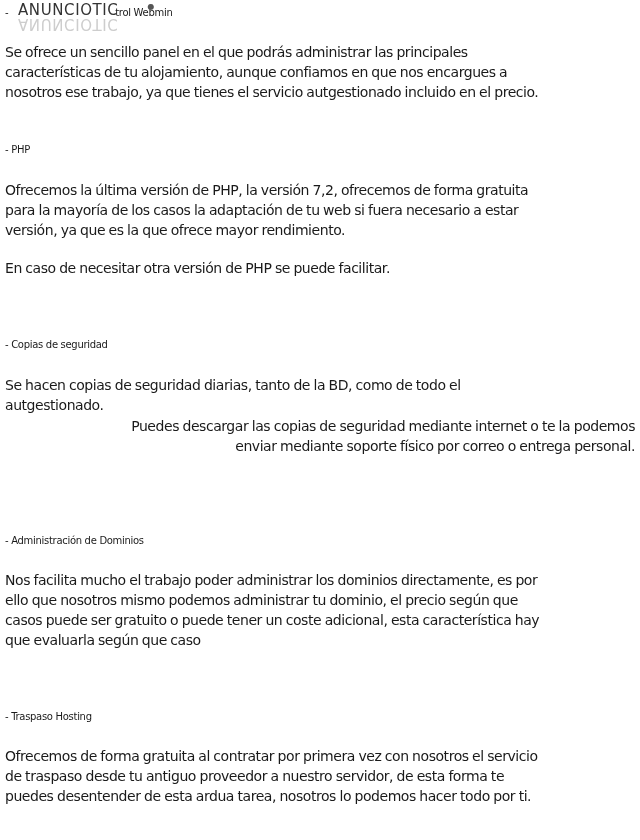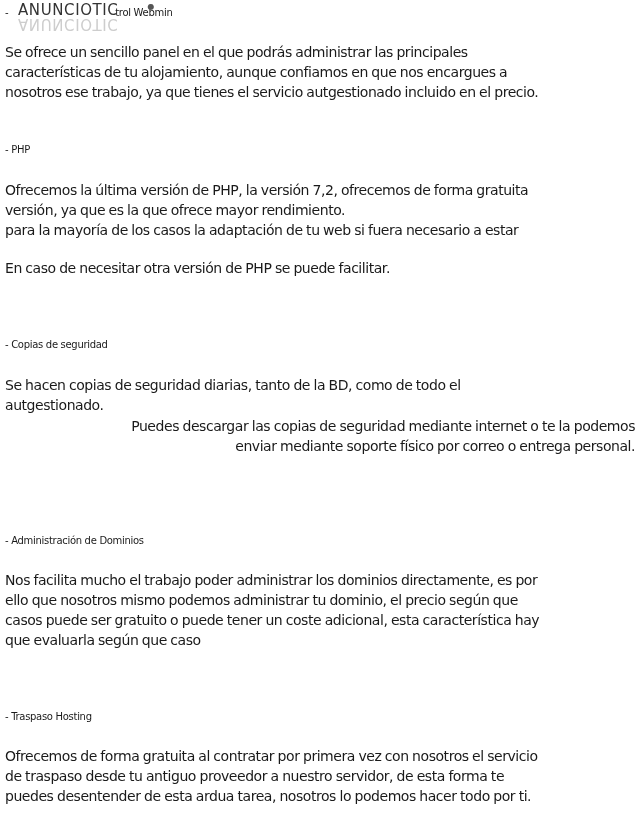--- a/index.html
+++ b/index.html
@@ -50,22 +50,22 @@
 
   <div class="para" style="top:42px;">
     <span>Se ofrece un sencillo panel en el que podrás administrar las principales</span>
     <span>características de tu alojamiento, aunque confiamos en que nos encargues a</span>
     <span>nosotros ese trabajo, ya que tienes el servicio autgestionado incluido en el precio.</span>
   </div>
 
   <div class="heading" style="top:140px;">- PHP</div>
   <div class="para" style="top:180px;">
     <span>Ofrecemos la última versión de PHP, la versión 7,2, ofrecemos de forma gratuita</span>
+    <span>para la mayoría de los casos la adaptación de tu web si fuera necesario a estar</span>
     <span>versión, ya que es la que ofrece mayor rendimiento.</span>
-    <span>para la mayoría de los casos la adaptación de tu web si fuera necesario a estar</span>
   </div>
   <div class="para" style="top:258px;">
     <span>En caso de necesitar otra versión de PHP se puede facilitar.</span>
   </div>
 
   <div class="heading" style="top:335px;">- Copias de seguridad</div>
   <div class="para" style="top:375px;">
     <span>Se hacen copias de seguridad diarias, tanto de la BD, como de todo el</span>
     <span>autgestionado.</span>
   </div>

